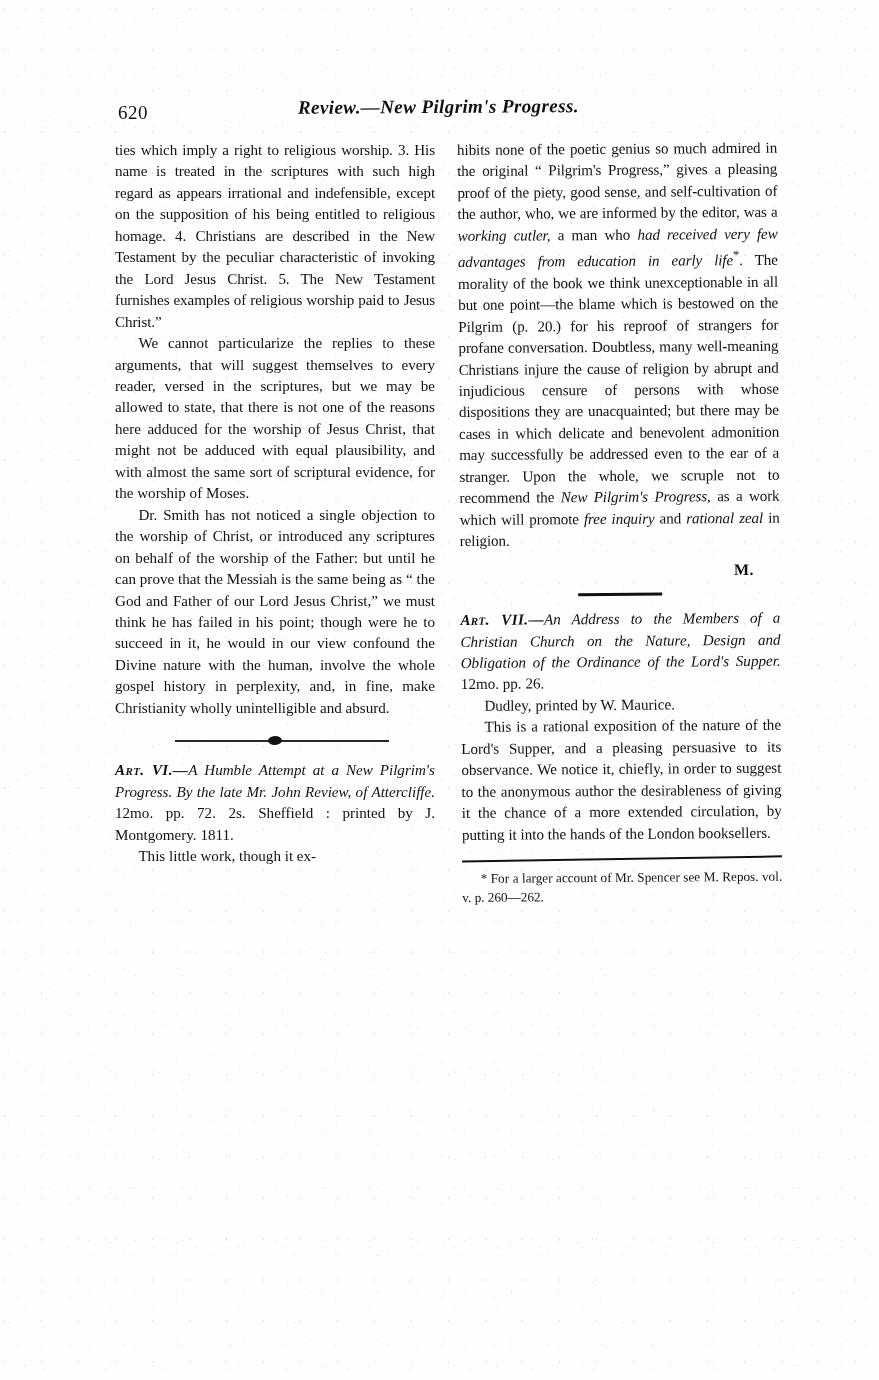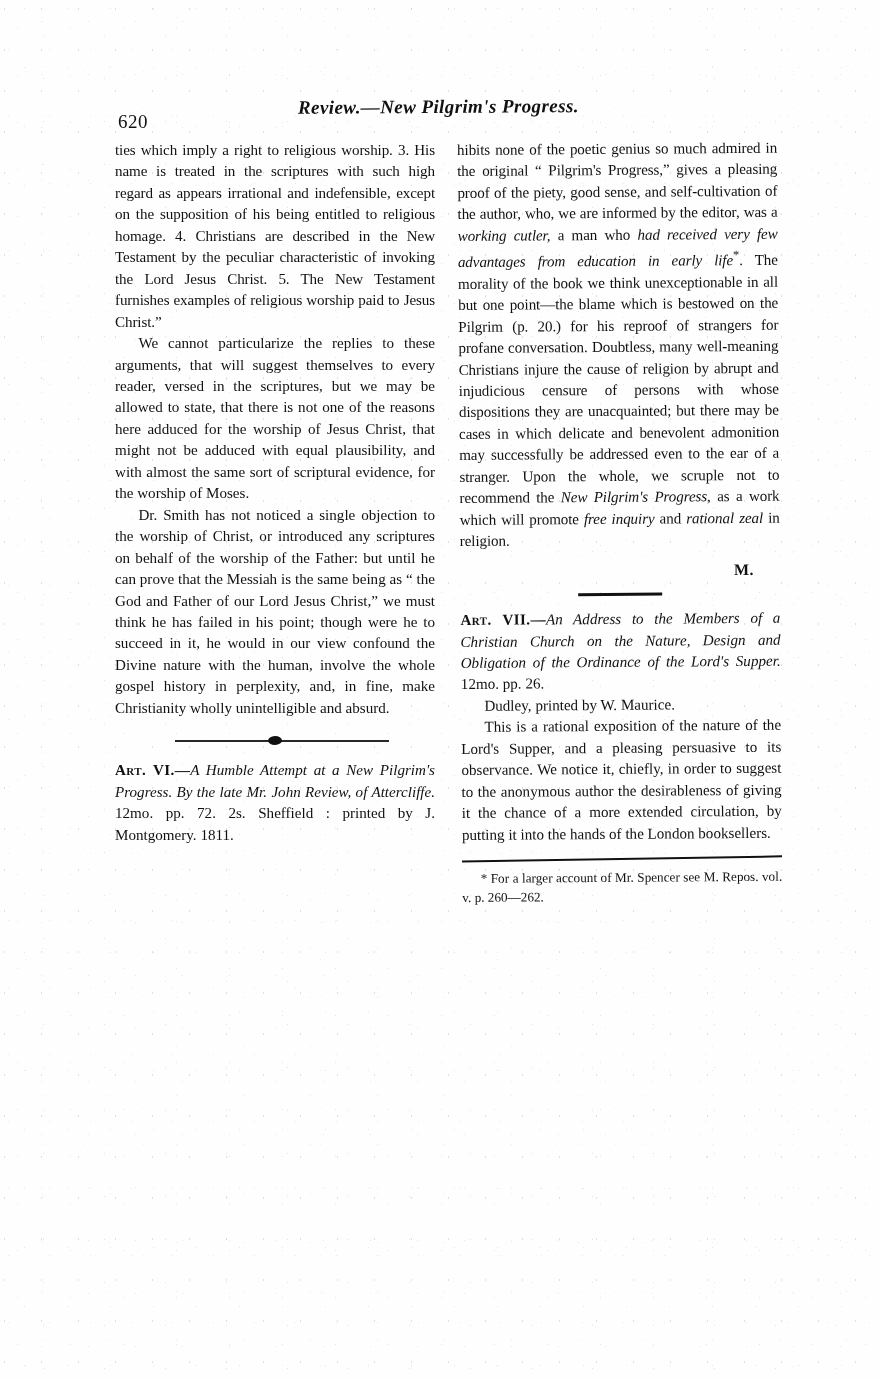--- a/index.html
+++ b/index.html
@@ -47,21 +47,21 @@
   #running-head {
     position: absolute;
     left: 118px;
     top: 96px;
     width: 660px;
     height: 28px;
   }
   .folio {
     position: absolute;
     left: 0;
-    top: 15px;
+    top: 6px;
     font-size: 19px;
     letter-spacing: .5px;
     font-family: "Liberation Serif", serif;
   }
   .head-title {
     position: absolute;
     left: 180px;
     top: 0;
     font-style: italic;
     font-weight: bold;
@@ -144,20 +144,21 @@
   .art-heading {
     margin: 0;
     text-indent: 0;
     font-size: 15.1px;
     line-height: 21.45px;
   }
   .art-heading .art-label {
     font-variant: small-caps;
     font-weight: bold;
     letter-spacing: .4px;
+    font-style: italic;
   }
   .art-heading .art-first {
     padding-left: 0;
     display: inline;
   }
 
   
   .signature {
     text-align: right;
     font-weight: bold;
@@ -197,20 +198,21 @@
 
 
     <div class="ornament"></div>
 
     <p class="art-heading">
       <span class="art-label">Art. VI.—</span><i class="art-first">A Humble Attempt at a New Pilgrim's Progress. By the late Mr. John Review, of Attercliffe.</i>
       <span>12mo. pp. 72. 2s.</span>
       <span>Sheffield : printed by J. Montgomery. 1811.</span>
     </p>
 
+    <p class="para">This little work, though it ex-</p>
 
   </div>
 
   <div class="column" id="col-right">
 
     <p class="para noindent tight">
       <span>hibits none of the poetic genius so much admired in the original “ Pilgrim's Progress,” gives a pleasing proof of the piety, good sense, and self-cultivation of the author, who, we are informed by the editor, was a </span><i>working cutler,</i><span> a man who </span><i>had received very few advantages from education in early life</i><sup>*</sup><span>. The morality of the book we think unexceptionable in all but one point—the blame which is bestowed on the Pilgrim (p. 20.) for his reproof of strangers for profane conversation. Doubtless, many well-meaning Christians injure the cause of religion by abrupt and injudicious censure of persons with whose dispositions they are unacquainted; but there may be cases in which delicate and benevolent admonition may successfully be addressed even to the ear of a stranger. Upon the whole, we scruple not to recommend the </span><i>New Pilgrim's Progress,</i><span> as a work which will promote </span><i>free inquiry</i><span> and </span><i>rational zeal</i><span> in religion.</span>
     </p>
 
     <div class="signature">M.</div>

